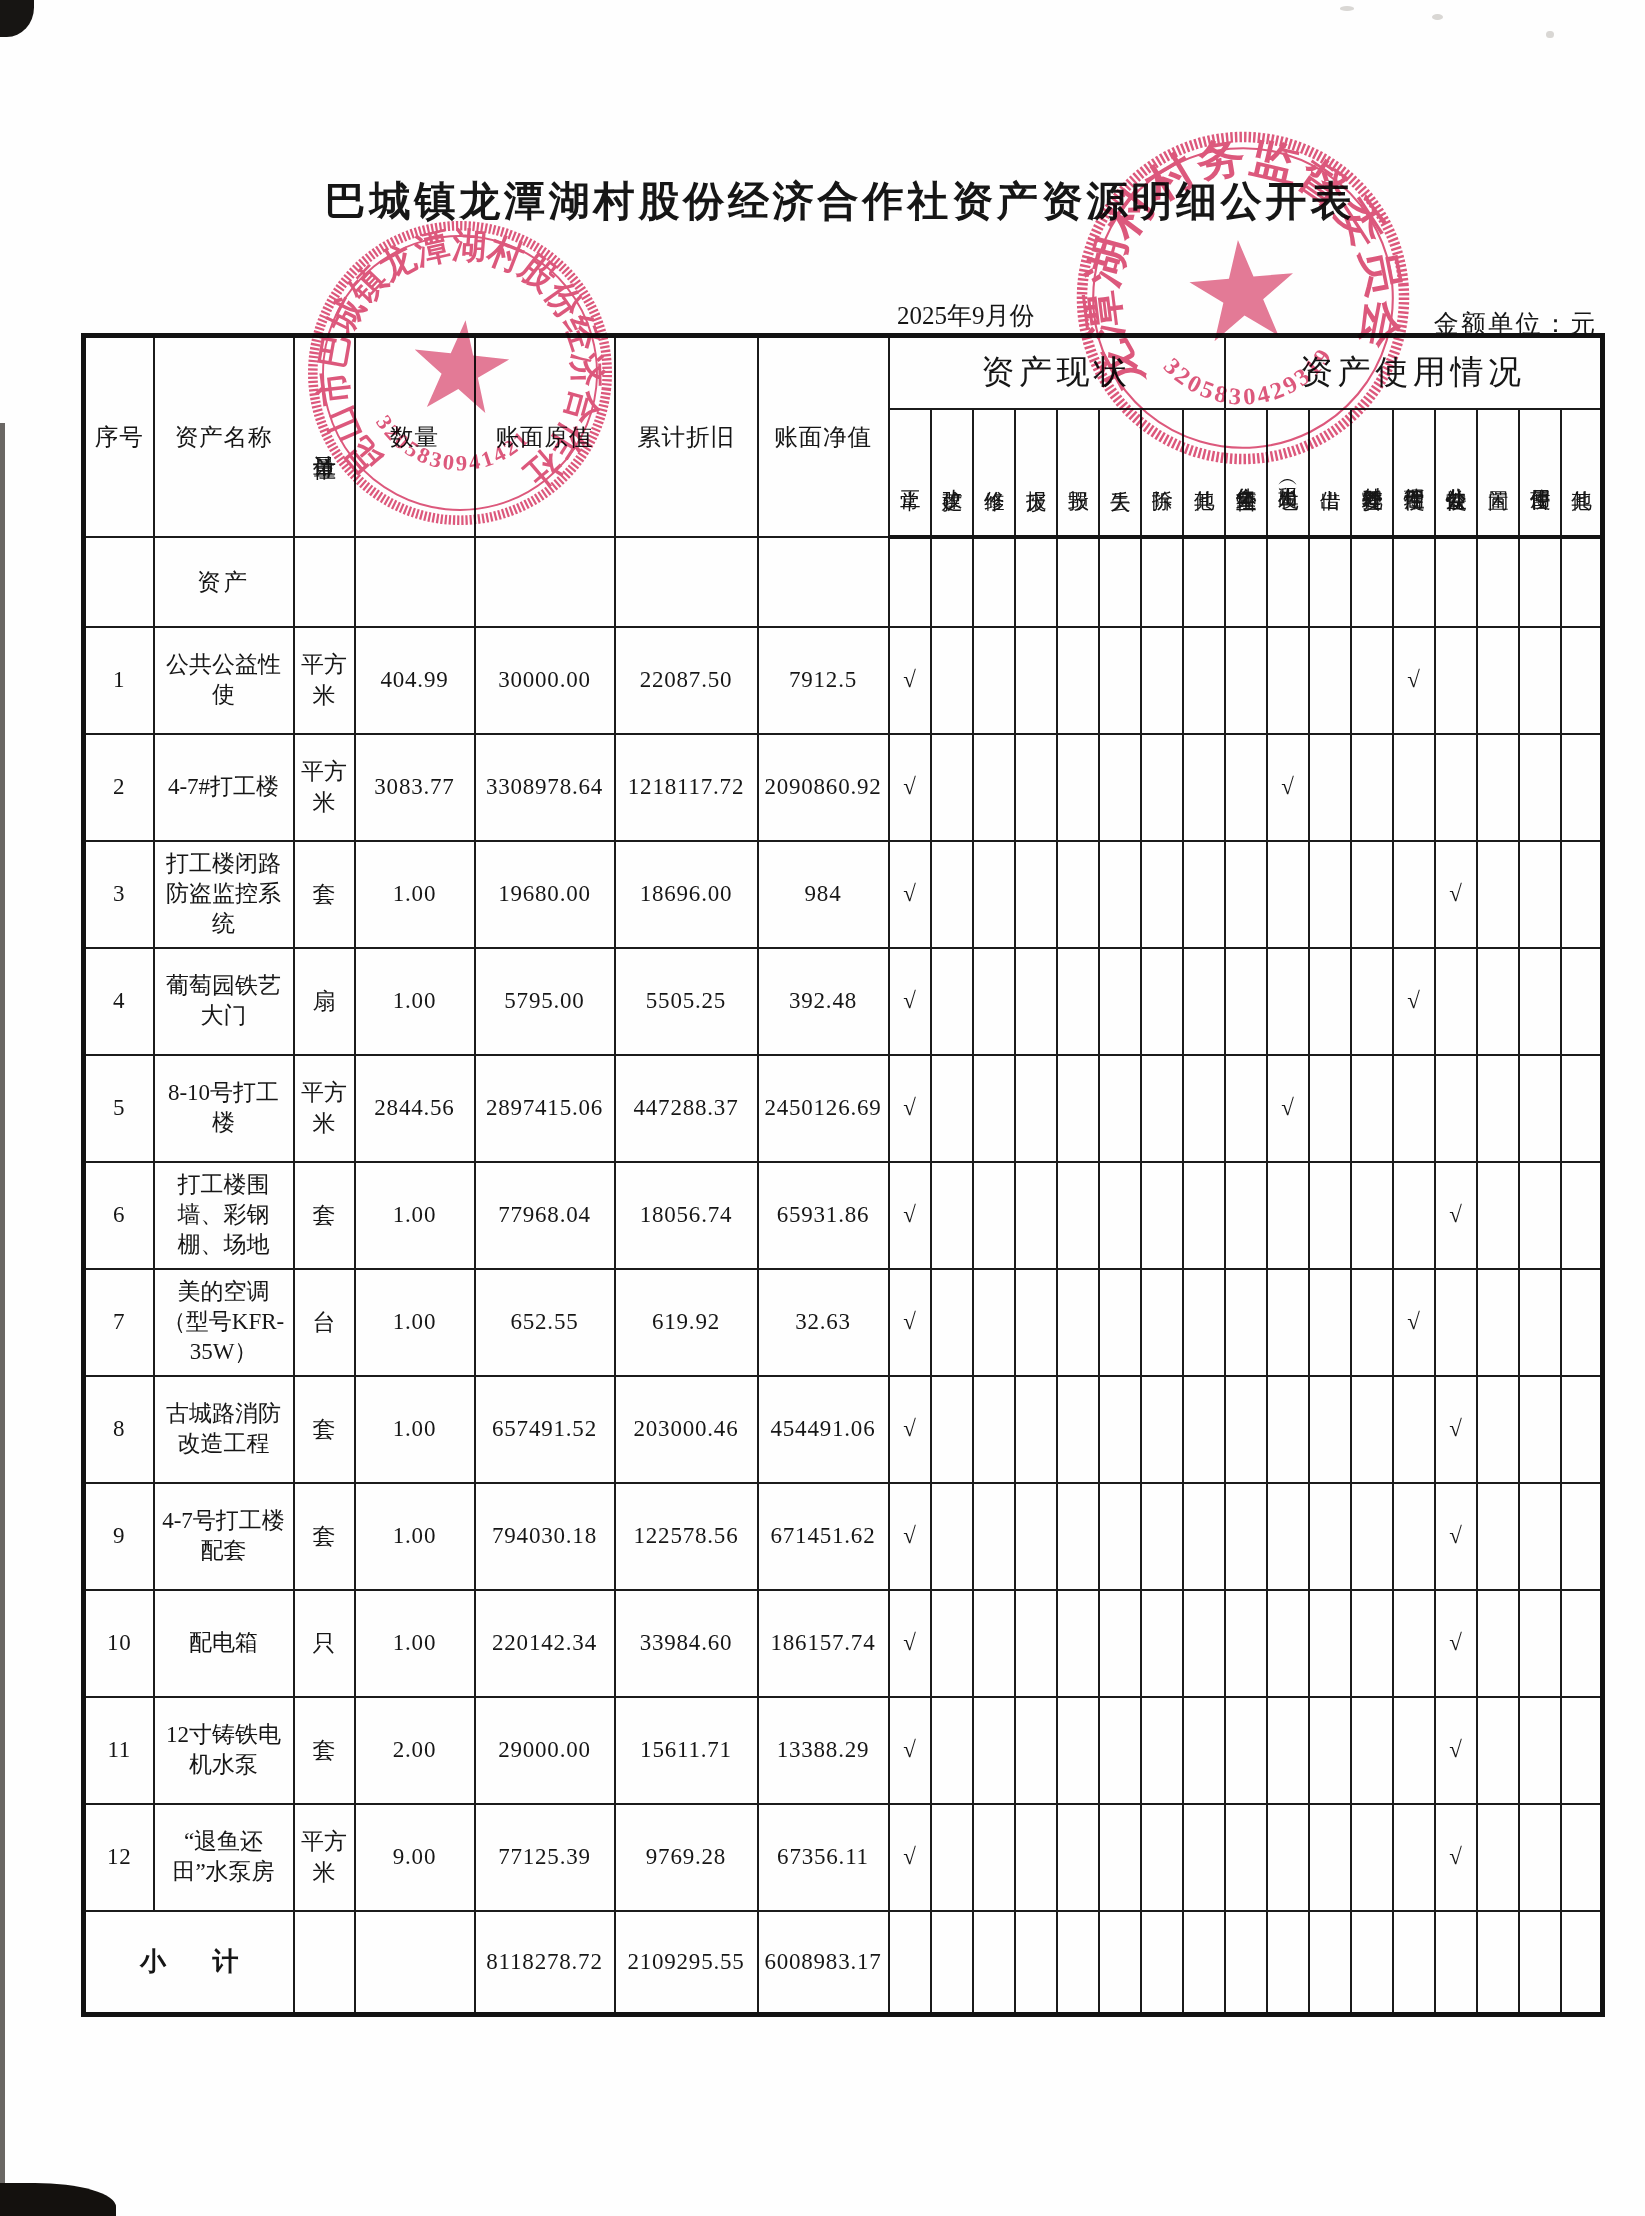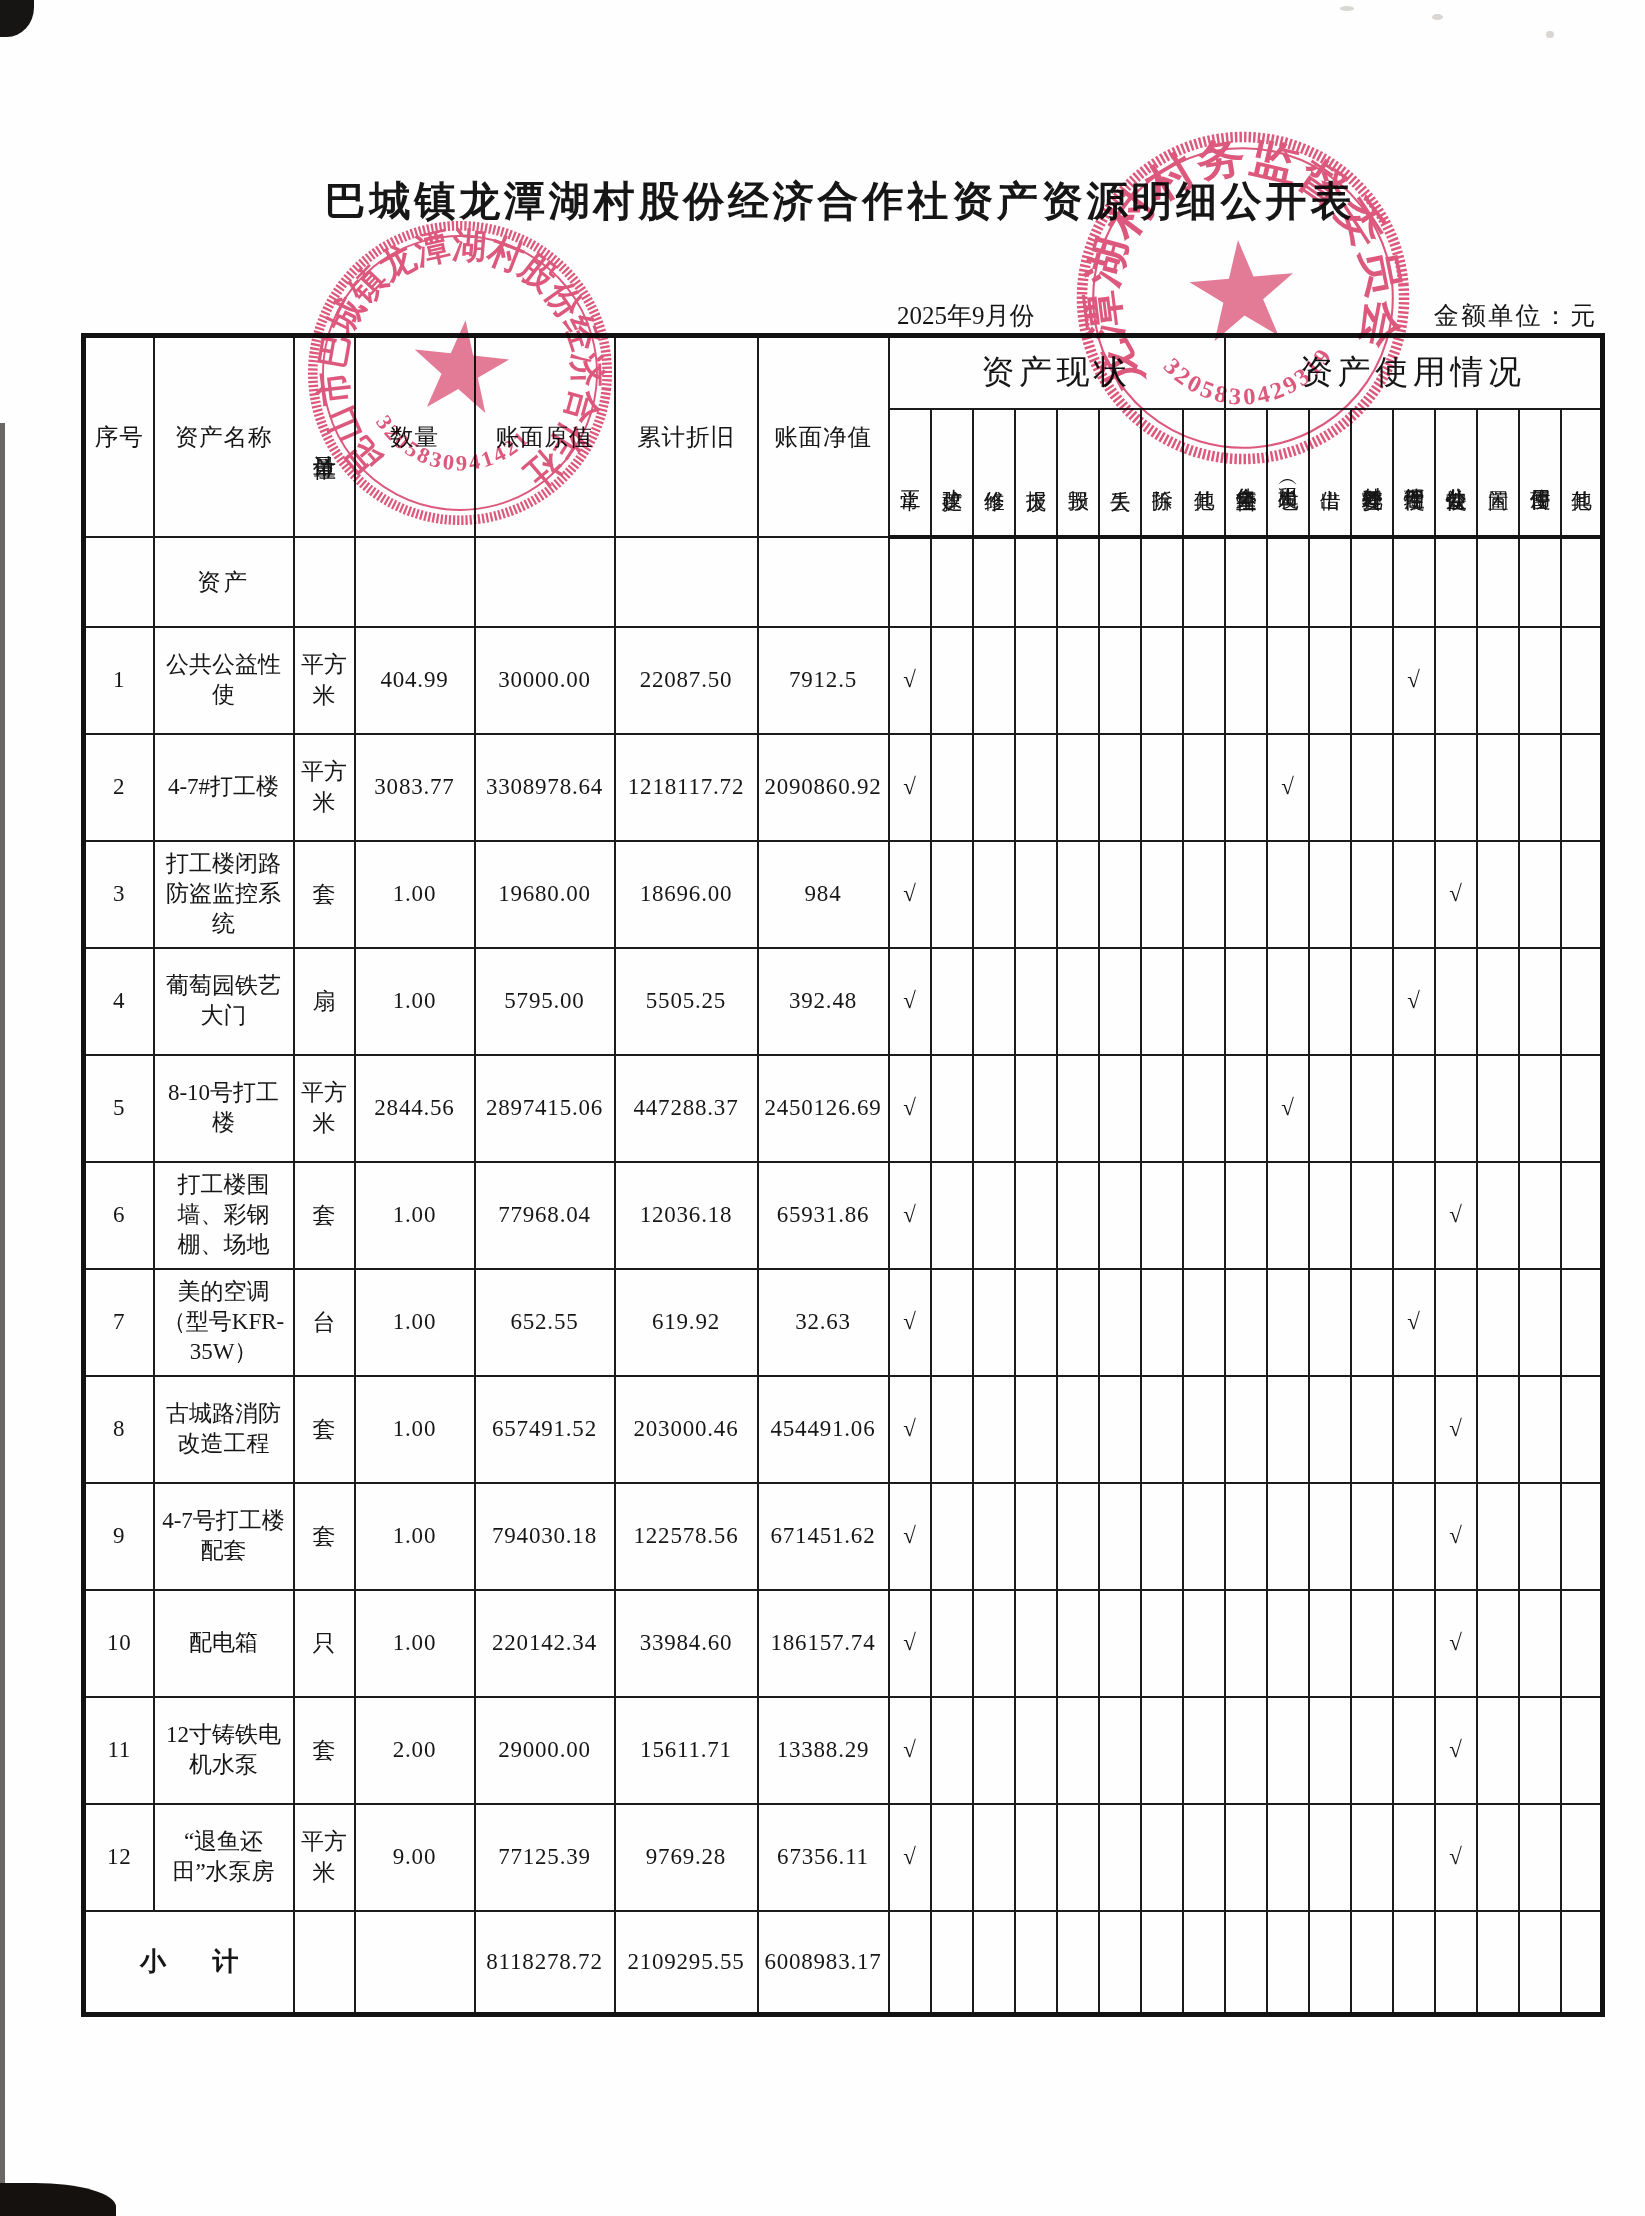--- a/index.html
+++ b/index.html
@@ -19,21 +19,21 @@
   .title{
     position:absolute;left:81px;top:151px;width:1518px;
     text-align:center;font-size:41px;font-weight:bold;letter-spacing:3.8px;margin-top:23px;
   }
   .info-line{
     position:absolute;left:81px;top:299px;width:1518px;height:35px;
     font-size:25px;
   }
   .info-line .unit-label{position:absolute;left:0;top:0;}
   .info-line .period{position:absolute;left:816px;top:0;}
-  .info-line .amount-unit{position:absolute;right:1.5px;top:0;letter-spacing:2.3px;}
+  .info-line .amount-unit{position:absolute;right:1.5px;top:8px;letter-spacing:2.3px;}
 
   table.asset{
     position:absolute;left:81px;top:333px;width:1518px;
     border-collapse:collapse;table-layout:fixed;
     border:5.3px solid #121212;
   }
   .asset th,.asset td{
     border:2.3px solid #1b1b1b;padding:0;text-align:center;vertical-align:middle;
     font-weight:normal;overflow:hidden;
   }
@@ -290,21 +290,21 @@
           <td class="chk"></td>
           <td class="chk"></td>
           <td class="chk"></td>
         </tr>
         <tr class="r-data">
           <td class="num">6</td>
           <td class="name">打工楼围墙、彩钢棚、场地</td>
           <td class="unit">套</td>
           <td class="num">1.00</td>
           <td class="num">77968.04</td>
-          <td class="num">12036.18</td>
+          <td class="num">18056.74</td>
           <td class="num">65931.86</td>
           <td class="chk">√</td>
           <td class="chk"></td>
           <td class="chk"></td>
           <td class="chk"></td>
           <td class="chk"></td>
           <td class="chk"></td>
           <td class="chk"></td>
           <td class="chk"></td>
           <td class="chk"></td>

